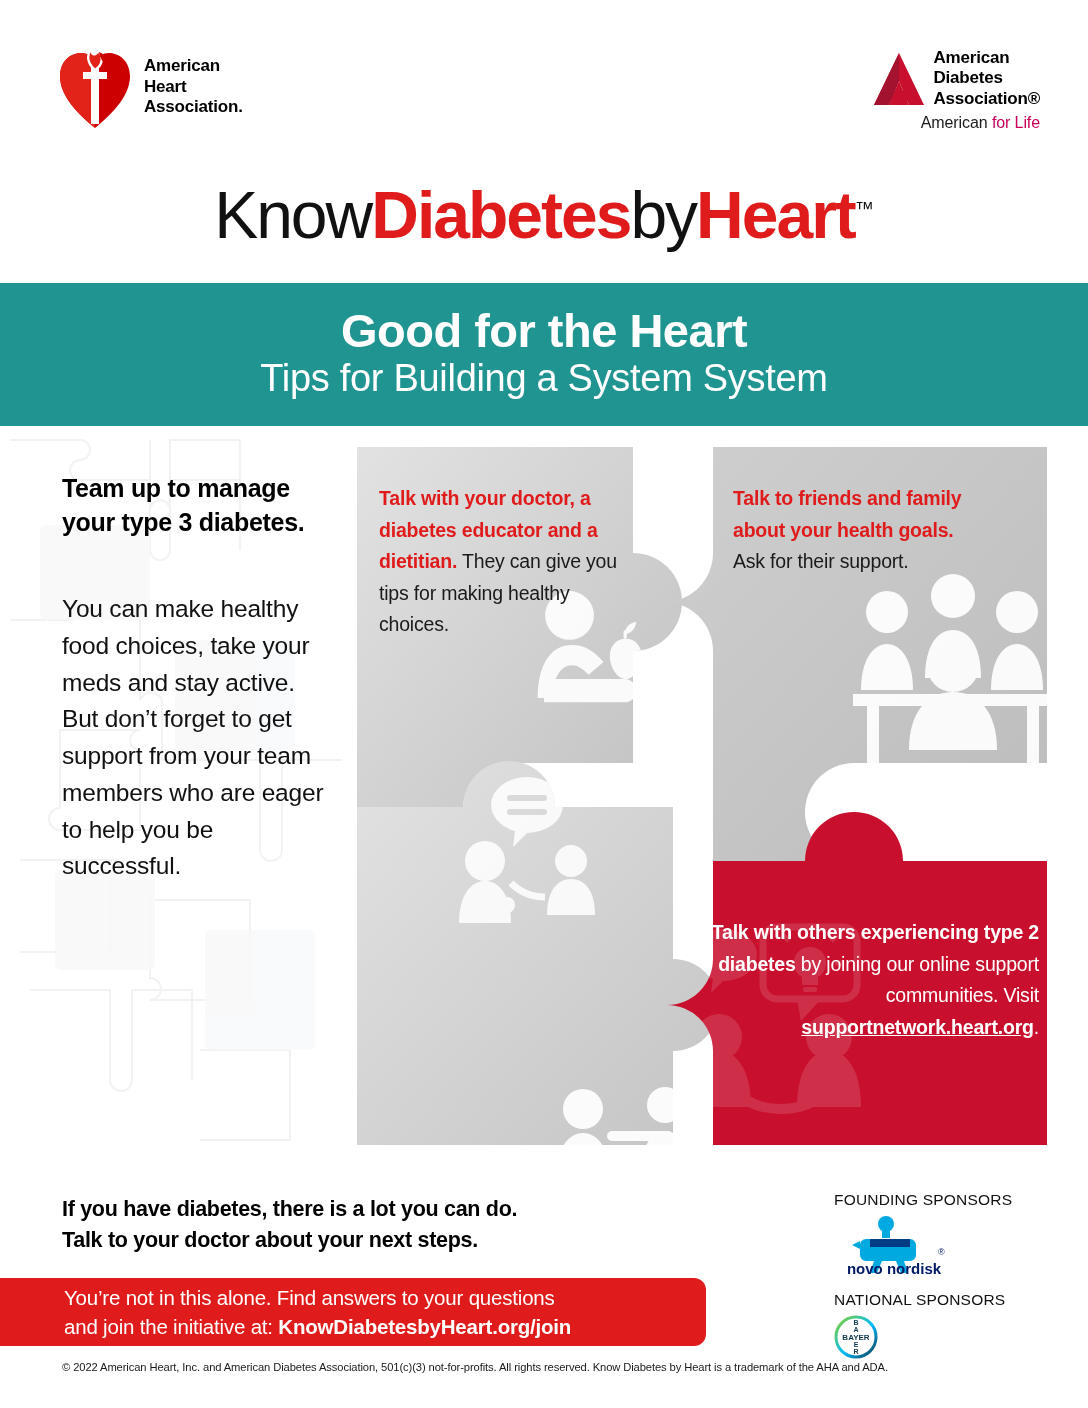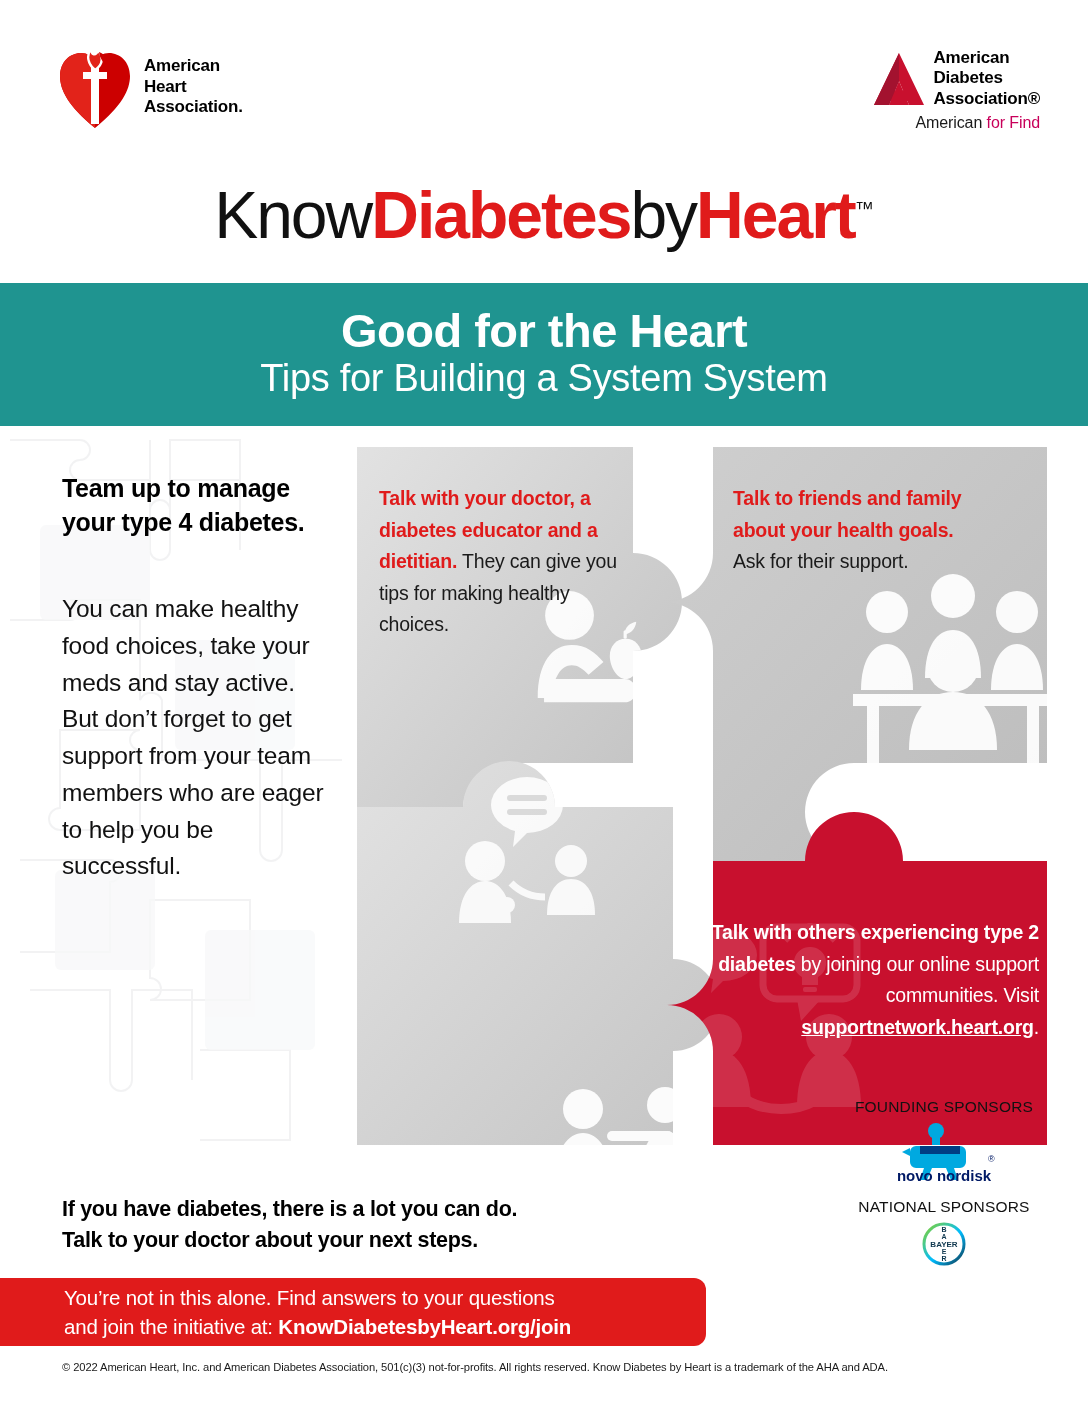--- a/index.html
+++ b/index.html
@@ -220,23 +220,23 @@
     font-size: 20.5px;
     font-weight: 300;
     line-height: 1.42;
     letter-spacing: -0.2px;
   }
   #cta-bar .url { font-weight: bold; }
 
   
   #sponsors {
     position: absolute;
-    right: 34px; top: 1098px;
+    right: 34px; top: 1191px;
     width: 220px;
-    text-align: center;
+    text-align: left;
   }
   #sponsors .label {
     font-size: 15.5px;
     color: #111;
     letter-spacing: 0.2px;
     font-weight: 400;
   }
   #sponsors .novo { margin-top: 6px; }
   #sponsors .label-2 { margin-top: 10px; }
   #sponsors .bayer { margin-top: 6px; }
@@ -302,38 +302,38 @@
           <path d="M10 40 L42 40 L46 50 L6 50 Z" fill="#C8102E"></path>
           <path d="M26 2 L26 30 L16 54 L1 54 Z" fill="#A3122F"></path>
         </svg>
         <div class="wordmark">
           <div>American</div>
           <div>Diabetes</div>
           <div>Association®</div>
         </div>
       </div>
       <div class="tagline">
-        <span>American </span><span class="red">for Find</span>
+        <span>American </span><span class="red">for Life</span>
       </div>
     </div>
   </div>
 
   <div id="kdbh-lockup">
     <div class="kd-text">
       <span class="light">Know</span><span class="bold-red">Diabetes</span><span class="light">by</span><span class="bold-red">Heart</span><span class="tm">™</span>
     </div>
   </div>
 
   <div id="teal-banner">
     <div class="title">Good for the Heart</div>
     <div class="subtitle">Tips for Building a System System</div>
   </div>
 
   <div id="left-col">
-    <div class="lead">Team up to manage your type 4 diabetes.</div>
+    <div class="lead">Team up to manage your type 3 diabetes.</div>
     <div class="body">You can make healthy food choices, take your meds and stay active. But don’t forget to get support from your team members who are eager to help you be successful.</div>
   </div>
 
   <div id="puzzle">
 
     <svg width="690" height="698" viewBox="0 0 690 698">
       <defs>
         <linearGradient id="gradA" x1="0" y1="0" x2="1" y2="1">
           <stop offset="0%" stop-color="#E2E2E2"></stop>
           <stop offset="100%" stop-color="#BFBFBF"></stop>

